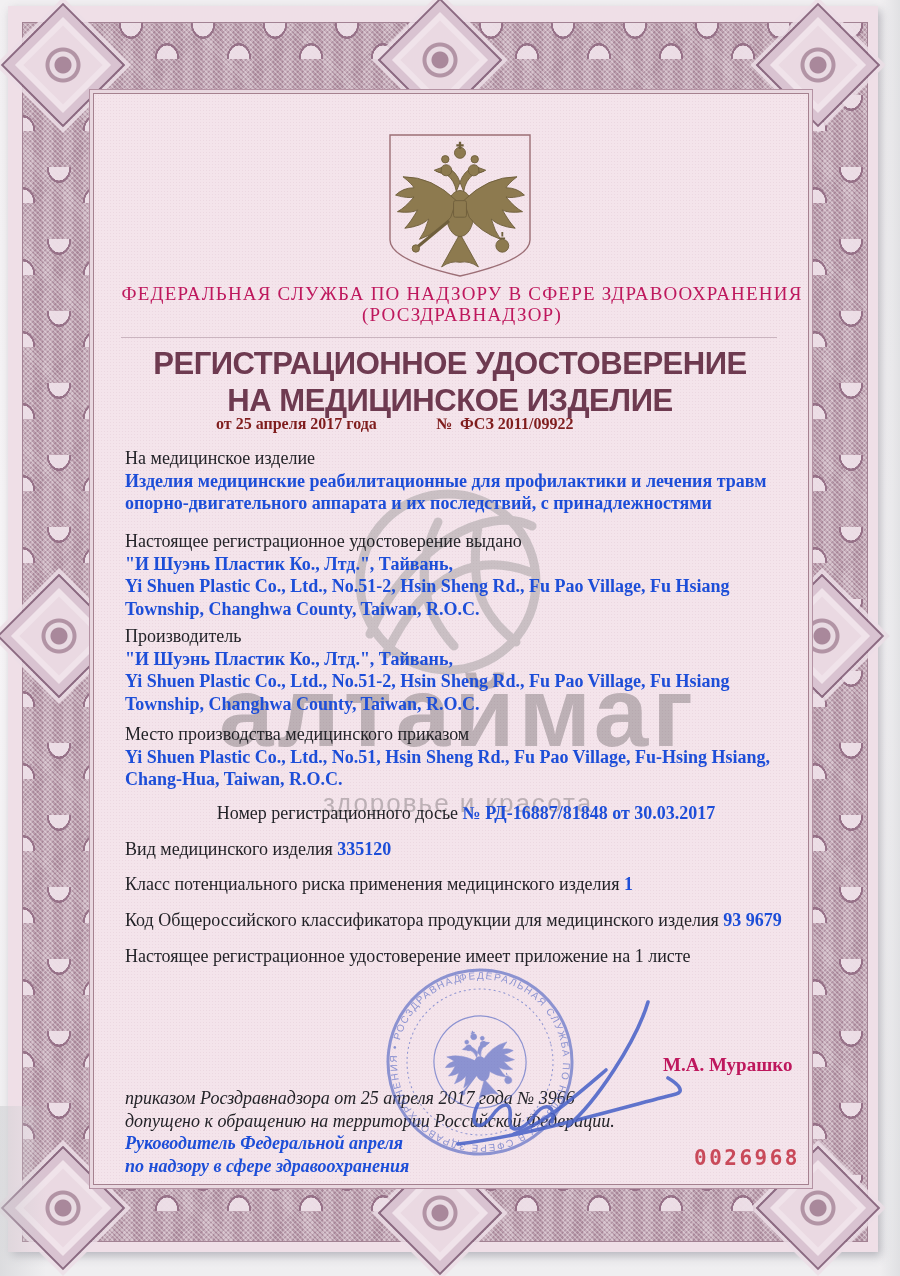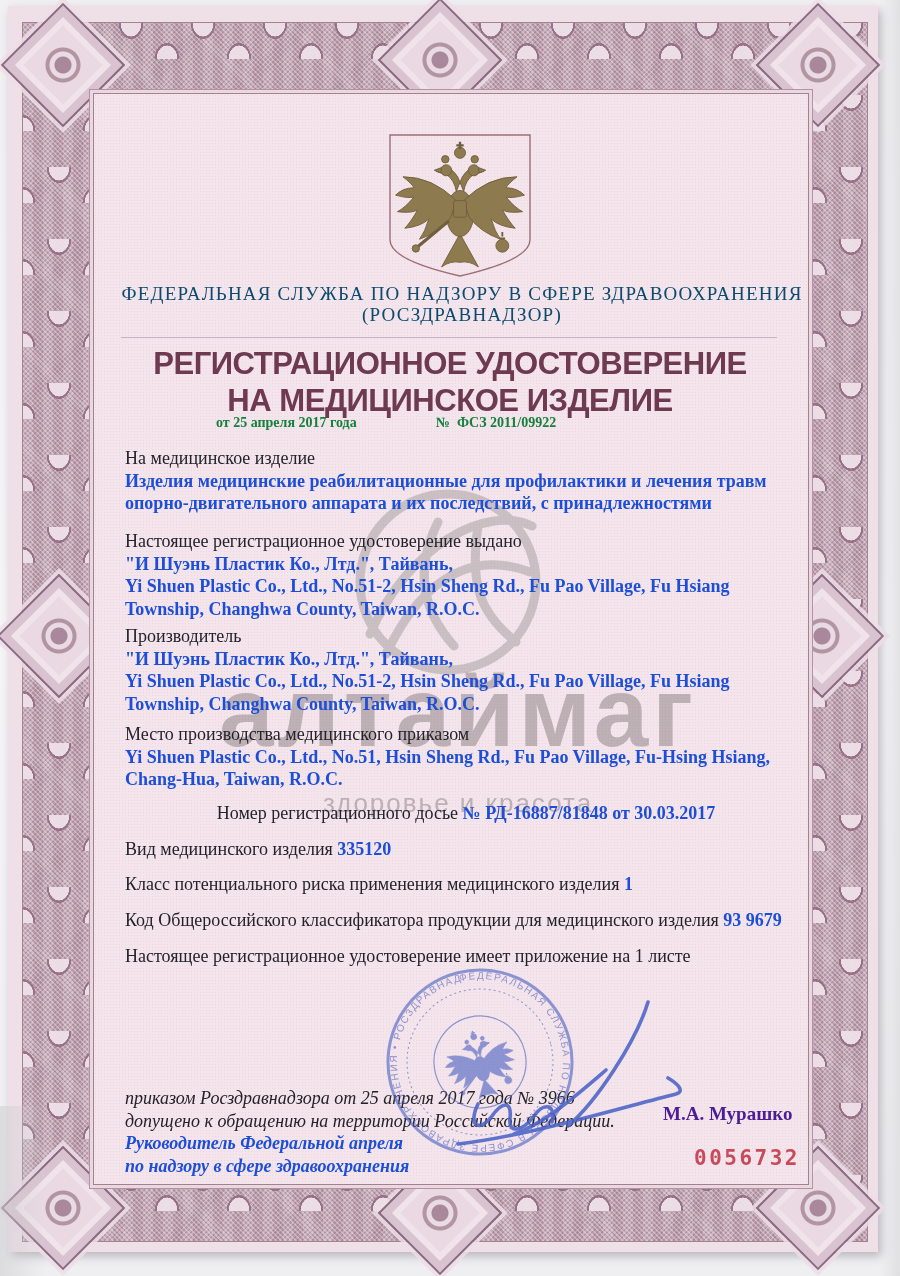--- a/index.html
+++ b/index.html
@@ -42,33 +42,33 @@
     background-color:#f4e4eb;
     background-image:radial-gradient(rgba(186,142,164,.14) 1px, rgba(0,0,0,0) 1px);
     background-size:3px 3px;
     border:1px solid #a5818f;
     box-shadow:0 0 0 3px #e9d8e0, 0 0 0 4px #b492a3;
     z-index:2;}
 
   
   .txt{position:absolute;z-index:4;}
   .authority{left:85px;top:277px;width:738px;text-align:center;
-    font-size:19px;line-height:21px;letter-spacing:1.2px;color:#0c4a6e;}
+    font-size:19px;line-height:21px;letter-spacing:1.2px;color:#be185d;}
   .hrule{position:absolute;left:113px;top:331px;width:656px;height:1px;background:#cab4bf;z-index:4;}
   .title{left:85px;top:339px;width:714px;text-align:center;z-index:4;
     font-family:"Liberation Sans", sans-serif;font-weight:bold;
     font-size:32px;line-height:37px;letter-spacing:-.5px;color:#6e3a50;transform:scaleX(.97);}
-  .dateline{top:409px;font-size:14px;font-weight:bold;color:#15803d;}
+  .dateline{top:409px;font-size:16px;font-weight:bold;color:#7f1d1d;}
   .dateline.date{left:208px;}
   .dateline.num{left:428px;white-space:pre;}
 
   .b{position:absolute;left:117px;width:682px;z-index:4;
     font-size:18px;line-height:22.6px;color:#232328;}
   .b b{color:#1d4ed8;}
-  .sig-name{position:absolute;left:655px;top:1097px;font-size:19px;font-weight:bold;color:#4c1d95;z-index:4;}
+  .sig-name{position:absolute;left:655px;top:1048px;font-size:19px;font-weight:bold;color:#be185d;z-index:4;}
 
   .serial{position:absolute;left:686px;top:1140px;z-index:4;
     font-family:"DejaVu Sans Mono", monospace;font-weight:bold;
     font-size:21px;letter-spacing:2.5px;color:#c53a4b;opacity:.9;}
 
   
   .wm{position:absolute;z-index:3;color:#8d8d8d;mix-blend-mode:multiply;}
   .wm-brand{left:130px;top:650px;width:640px;text-align:center;
     font-family:"Liberation Sans", sans-serif;font-weight:bold;
     font-size:98px;letter-spacing:4px;opacity:.50;}
@@ -190,21 +190,21 @@
   <div class="b" style="top:939px;">Настоящее регистрационное удостоверение имеет приложение на 1 листе</div>
 
   <div class="b" style="top:1081px;font-style:italic;">
     <div>приказом Росздравнадзора от 25 апреля 2017 года № 3966</div>
     <div>допущено к обращению на территории Российской Федерации.</div>
     <div><b>Руководитель Федеральной апреля</b></div>
     <div><b>по надзору в сфере здравоохранения</b></div>
   </div>
   <div class="sig-name">М.А. Мурашко</div>
 
-  <div class="serial">0056732</div>
+  <div class="serial">0026968</div>
 
   <svg class="overlay-svg" width="870" height="1246" viewBox="0 0 870 1246">
     <g opacity="0.62" style="mix-blend-mode:multiply" transform="rotate(-14 472 1056)">
       <circle cx="472" cy="1056" r="92" fill="none" stroke="#4c61c2" stroke-width="3"></circle>
       <circle cx="472" cy="1056" r="73" fill="none" stroke="#4c61c2" stroke-width="1" stroke-dasharray="2,3"></circle>
       <circle cx="472" cy="1056" r="46" fill="none" stroke="#4c61c2" stroke-width="1.2"></circle>
       <path id="ringpath" d="M 472,973 a 83,83 0 1,1 -0.01,0" fill="none"></path>
       <text font-size="10" font-family="Liberation Sans, sans-serif" fill="#4c61c2" letter-spacing="1.5">
         <textPath href="#ringpath">ФЕДЕРАЛЬНАЯ СЛУЖБА ПО НАДЗОРУ В СФЕРЕ ЗДРАВООХРАНЕНИЯ • РОСЗДРАВНАДЗОР •</textPath>
       </text>

